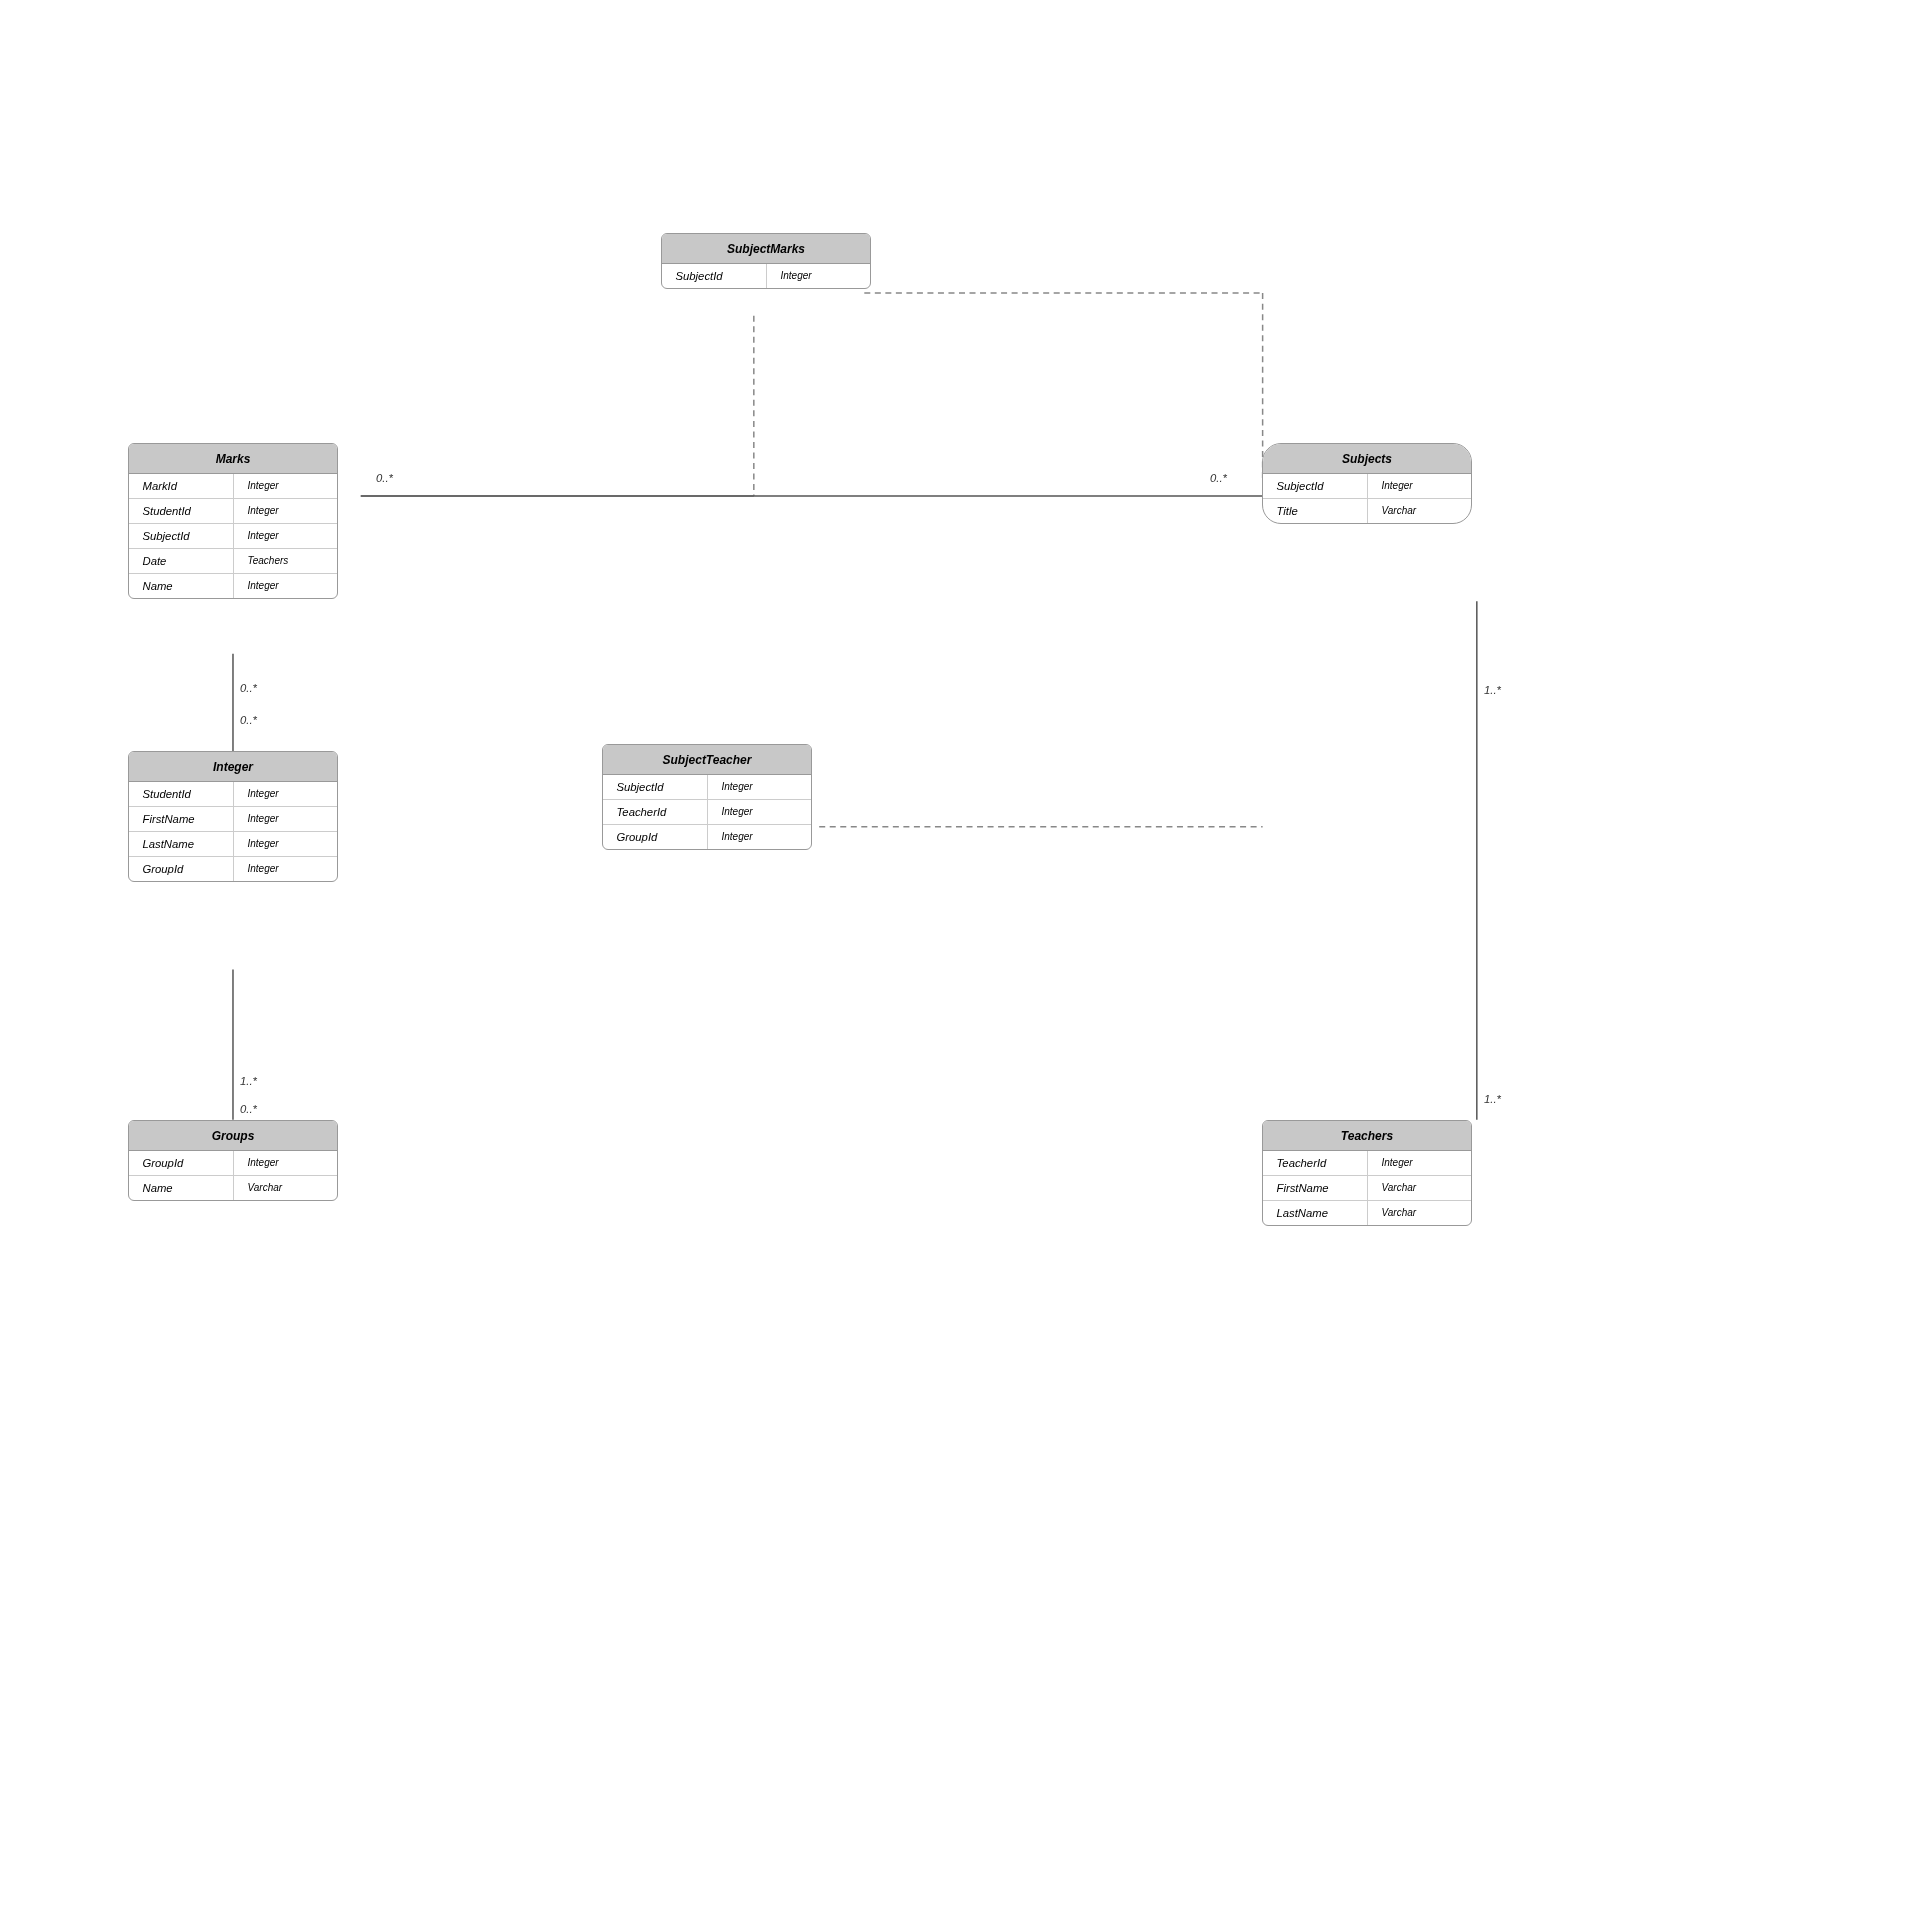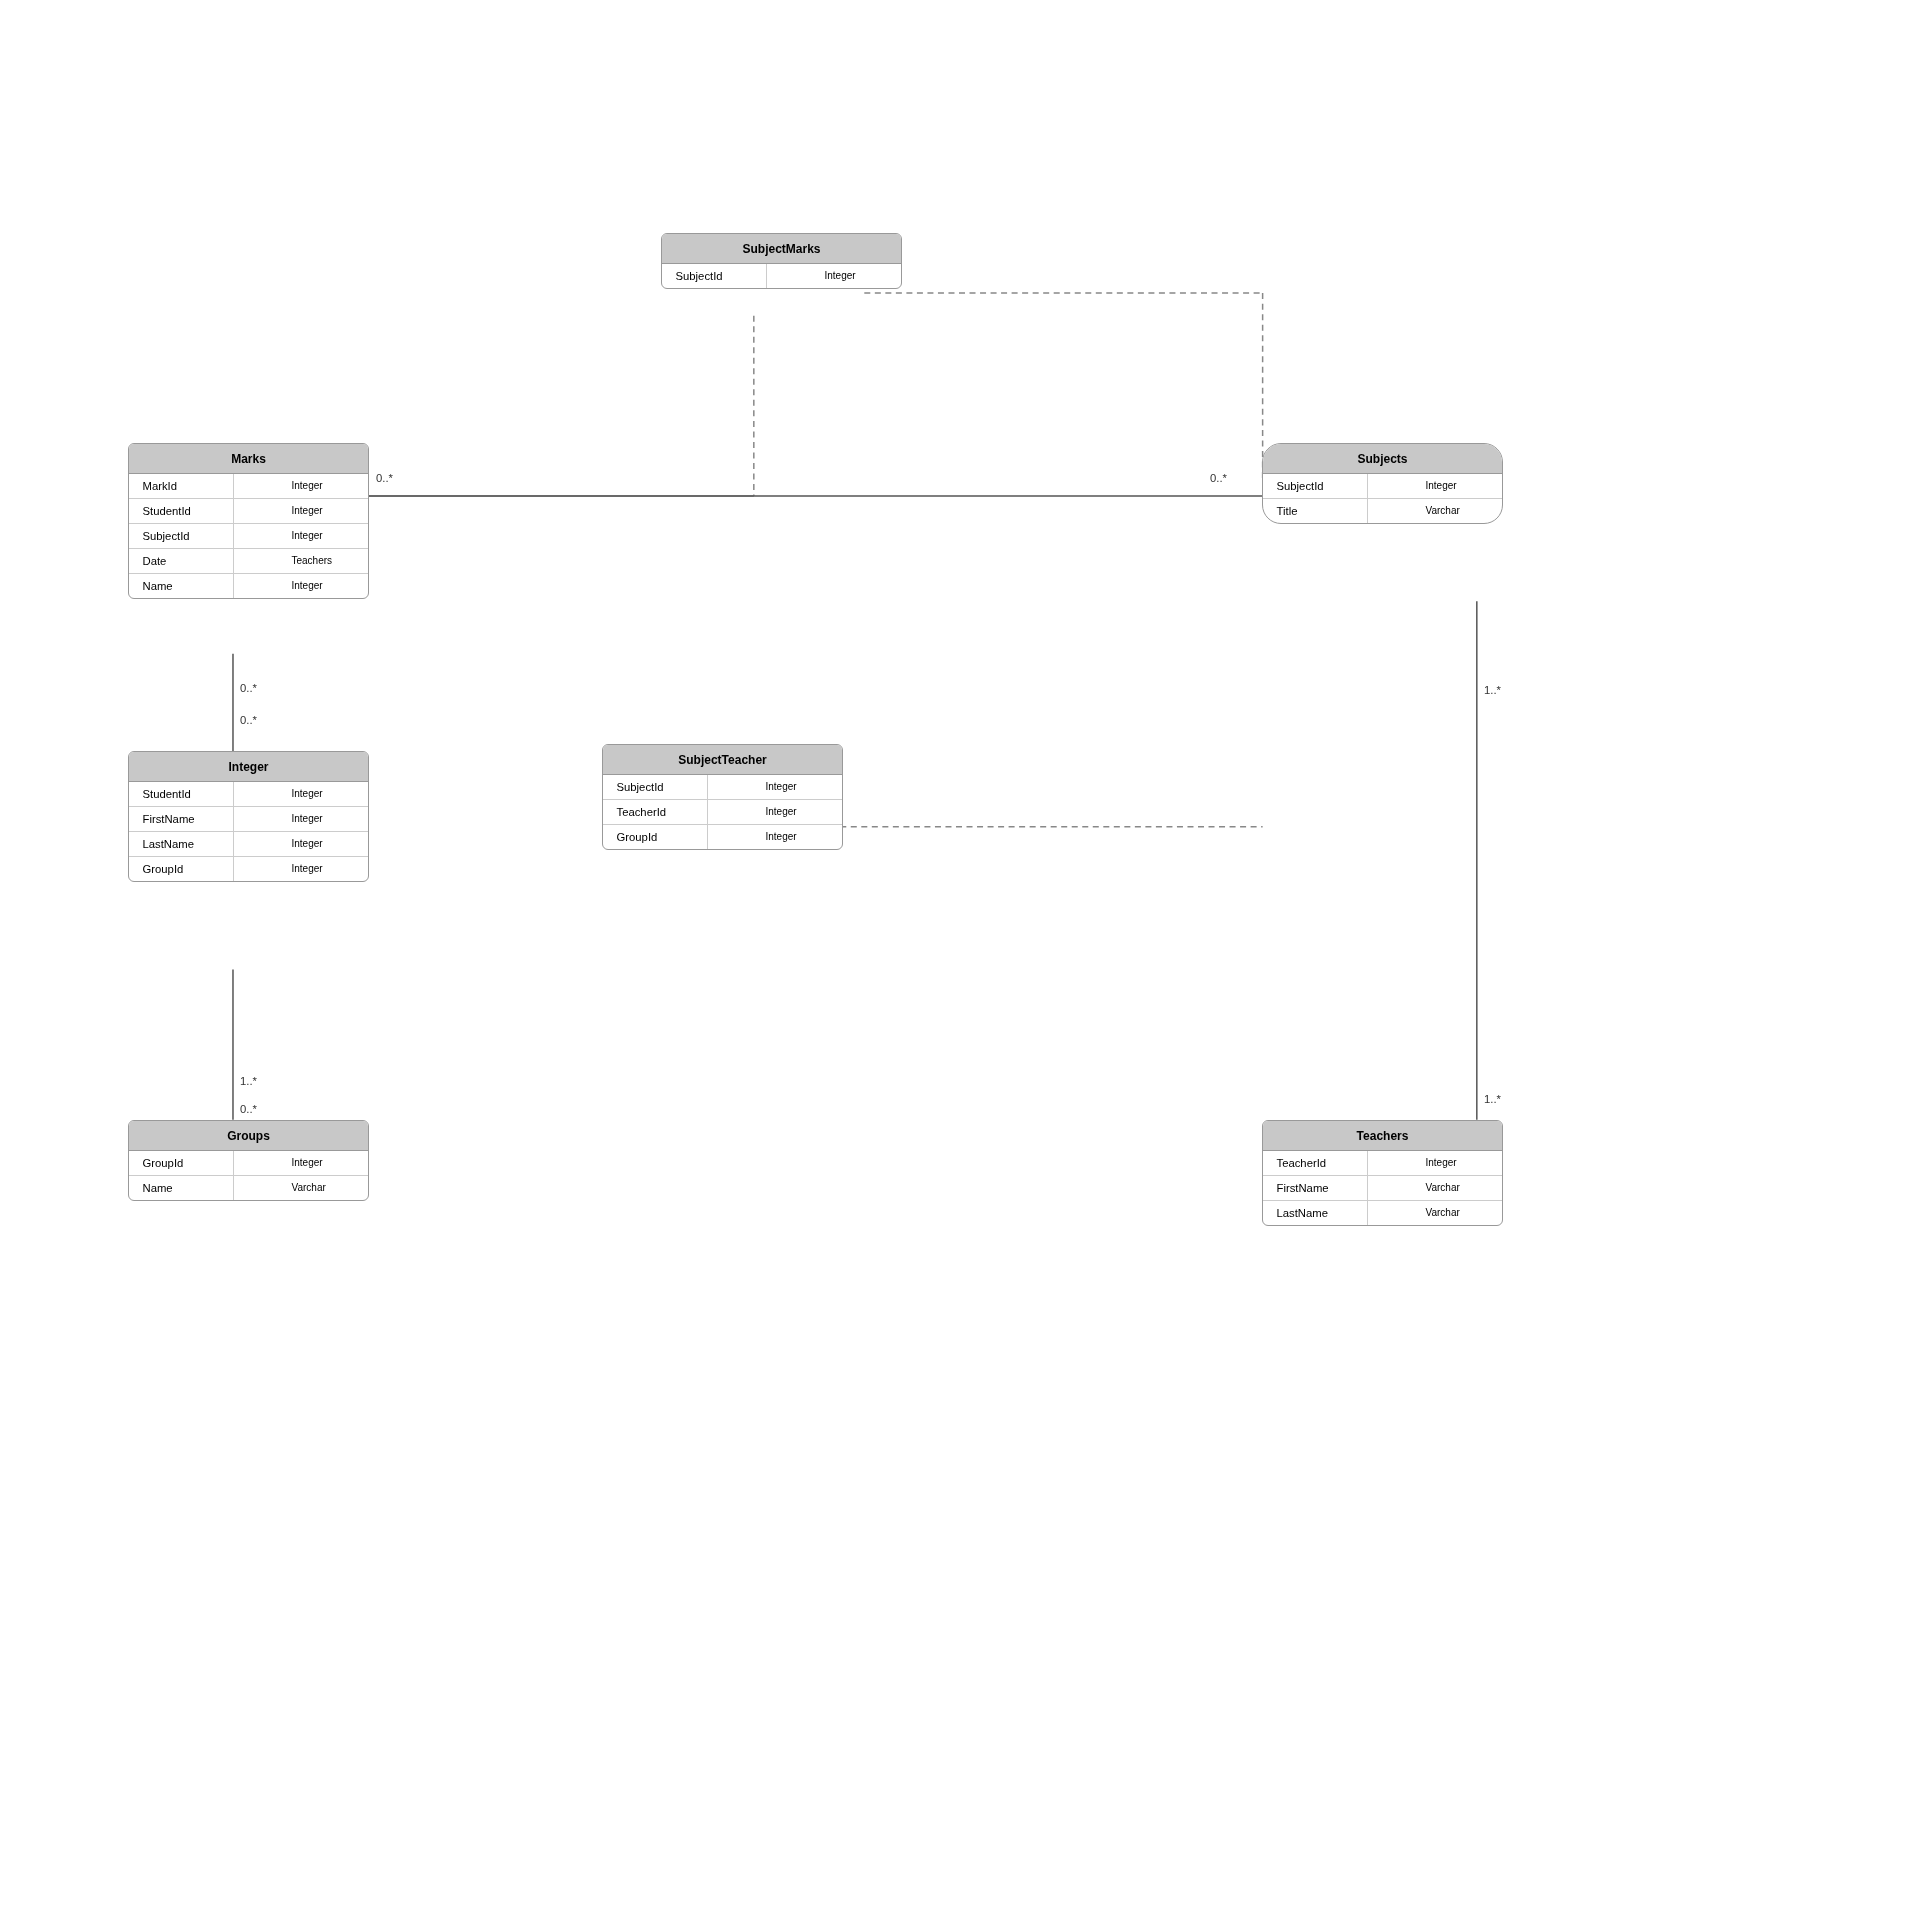--- a/index.html
+++ b/index.html
@@ -10,20 +10,21 @@
       width: 1924px;
       height: 1924px;
       position: relative;
       overflow: hidden;
     }
 
     .diagram-container {
       position: relative;
       width: 1924px;
       height: 1816px;
+      font-style: italic;
     }
 
     .entity-table {
       position: absolute;
       border: 1.1px solid #999;
       border-radius: 6px;
       overflow: hidden;
       background: #fff;
       min-width: 195px;
     }
@@ -33,21 +34,20 @@
       padding: 7.5px 13.5px;
       font-weight: bold;
       font-size: 12px;
       text-align: center;
       border-bottom: 1.1px solid #999;
     }
 
     .entity-row {
       display: flex;
       border-bottom: 0.8px solid #ccc;
-      gap: 44px;
     }
 
     .entity-row:last-child {
       border-bottom: none;
     }
 
     .entity-col-left {
       padding: 6px 13.5px;
       width: 105px;
       border-right: 0.8px solid #ccc;

